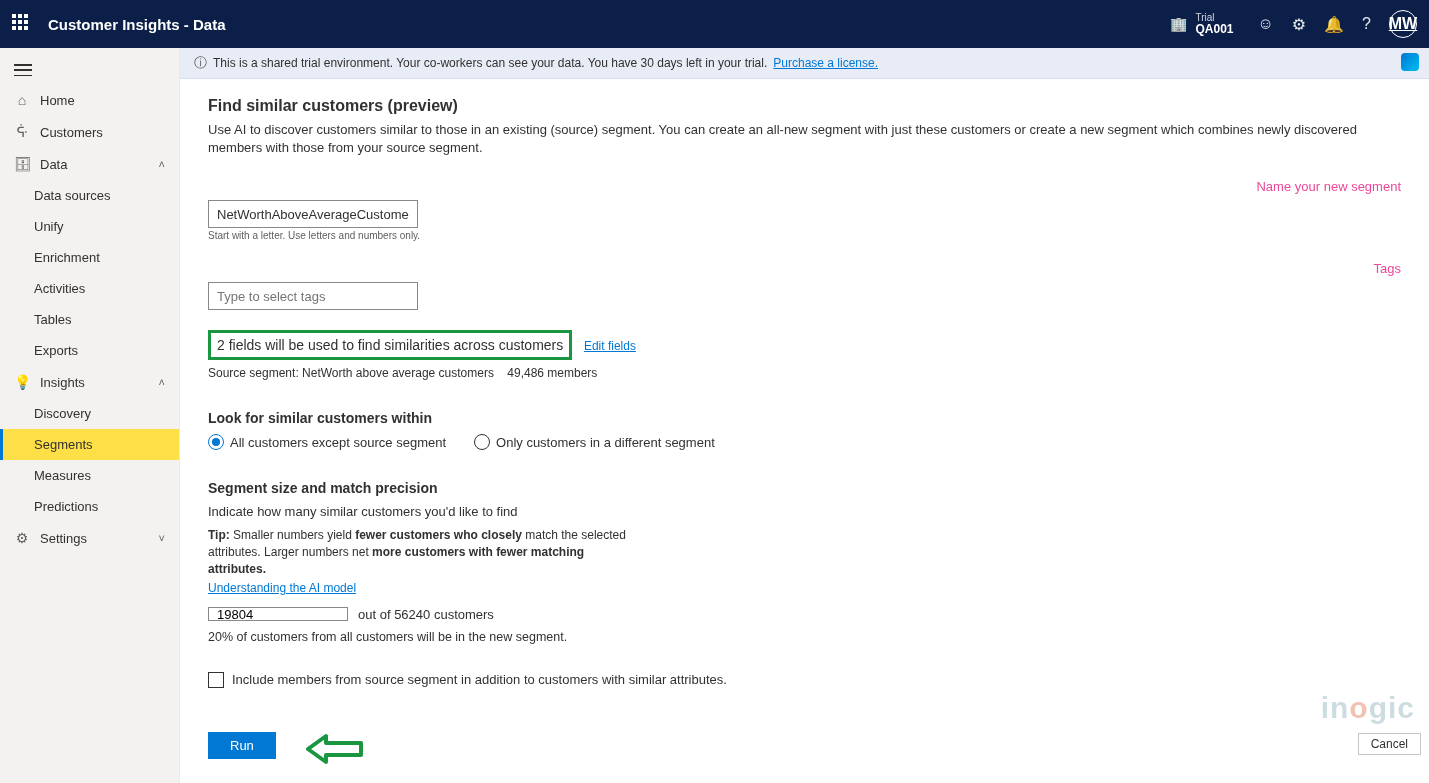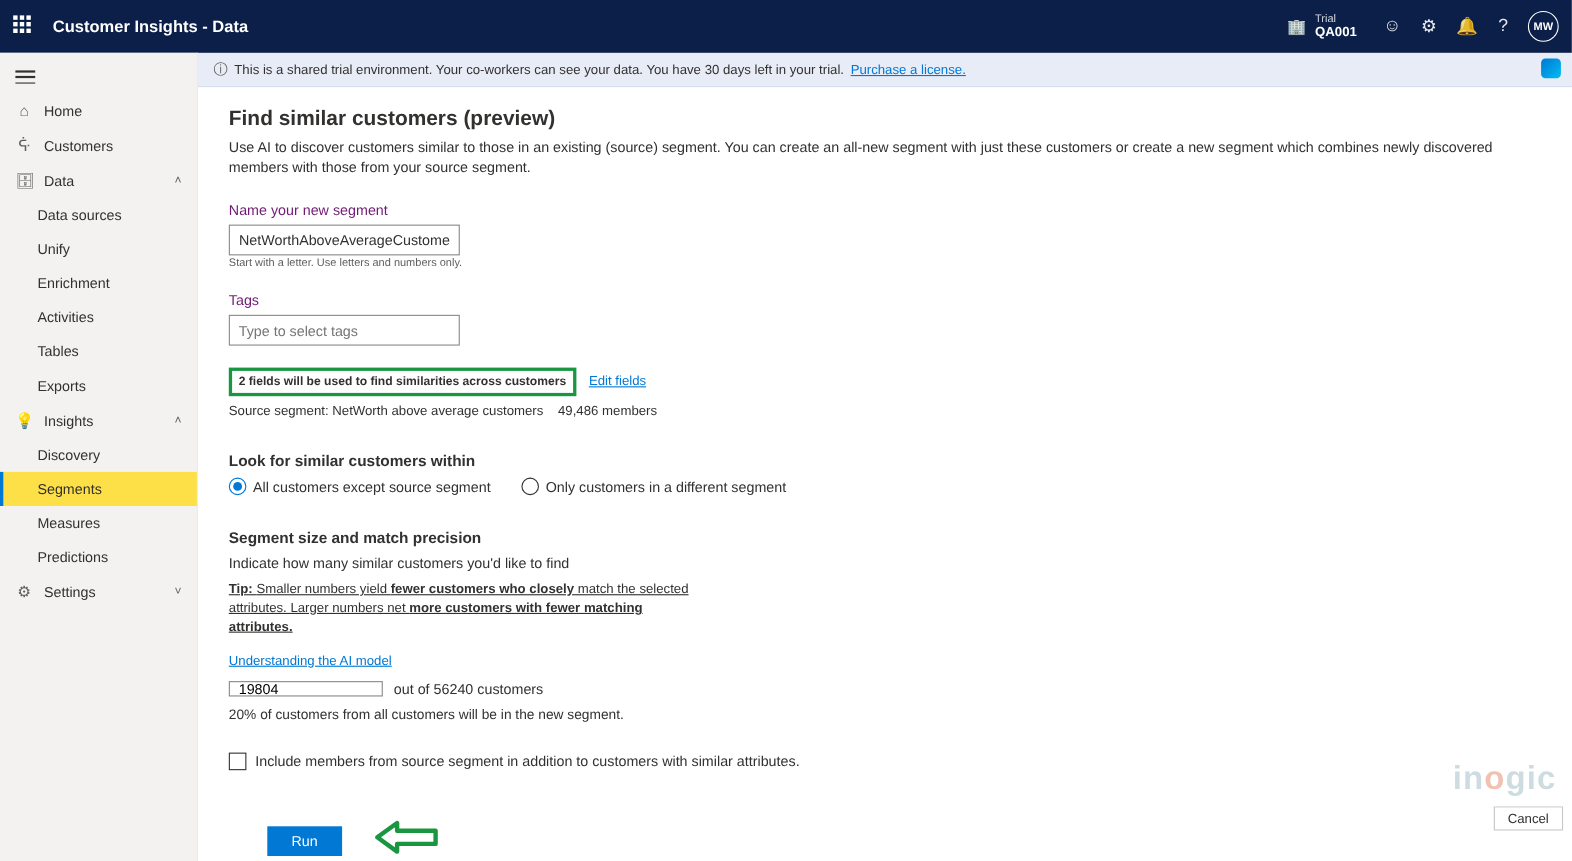--- a/index.html
+++ b/index.html
@@ -9,74 +9,74 @@
 .waffle { width: 20px; height: 20px; display: grid; grid-template-columns: repeat(3,4px); grid-template-rows: repeat(3,4px); gap: 2px; margin-right: 16px; cursor: pointer; }
 .waffle span { background: #fff; width: 4px; height: 4px; }
 .app-title { font-size: 15px; font-weight: 600; flex: 1; }
 .env-block { display: flex; align-items: center; gap: 8px; margin-right: 24px; }
 .env-icon { font-size: 14px; }
 .env-text { display: flex; flex-direction: column; line-height: 1.1; }
 .env-label { font-size: 10px; opacity: .8; }
 .env-name { font-size: 12px; font-weight: 600; }
 .top-icons { display: flex; gap: 18px; align-items: center; }
 .top-icons .icon { cursor: pointer; font-size: 16px; opacity: .9; }
-.avatar { width: 28px; height: 28px; border-radius: 50%; border: 1px solid #fff; display: flex; align-items: center; justify-content: center; font-size: 10px; font-weight: 600; }
+.avatar { width: 28px; height: 28px; border-radius: 50%; border: 1px solid #fff; display: flex; align-items: center; justify-content: center; font-size: 16px; font-weight: 600; text-decoration: underline; }
 
 .shell { display: flex; height: calc(100vh - 48px); }
 .sidebar { width: 180px; background: #f3f2f1; border-right: 1px solid #edebe9; display: flex; flex-direction: column; padding-top: 8px; }
 .hamburger { padding: 8px 14px; cursor: pointer; }
 .hamburger-lines { width: 18px; height: 12px; display: flex; flex-direction: column; justify-content: space-between; }
 .hamburger-lines span { height: 1.5px; background: #323130; }
 .nav-item { display: flex; align-items: center; gap: 10px; padding: 8px 14px; cursor: pointer; font-size: 13px; color: #323130; position: relative; }
 .nav-item.sub { padding-left: 34px; }
 .nav-item.active { background: #fde047; }
 .nav-item.active::before { content: ""; position: absolute; left: 0; top: 0; bottom: 0; width: 3px; background: #0078d4; }
 .nav-item .chev { margin-left: auto; font-size: 11px; color: #605e5c; }
 .nav-icon { width: 16px; text-align: center; font-size: 14px; color: #605e5c; }
 
 .main { flex: 1; display: flex; flex-direction: column; overflow: auto; background: #fff; }
 .alert-bar { background: #e8ecf7; border-bottom: 1px solid #d6dff0; padding: 6px 14px; font-size: 12px; color: #323130; display: flex; align-items: center; gap: 6px; position: relative; }
 .alert-bar .info-icon { font-size: 13px; color: #605e5c; }
 .alert-bar a { color: #0078d4; text-decoration: underline; }
 .copilot-icon { position: absolute; right: 10px; top: 5px; width: 18px; height: 18px; border-radius: 4px; background: linear-gradient(135deg,#0078d4,#00bcf2); cursor: pointer; }
 
 .content { padding: 18px 28px 20px; }
-h1 { font-size: 19px; font-weight: 600; margin-bottom: 6px; }
+h1 { font-size: 16px; font-weight: 600; margin-bottom: 6px; }
 .desc { font-size: 13px; color: #323130; margin-bottom: 22px; line-height: 1.4; }
-.label { font-size: 13px; color: #701a75; margin-bottom: 6px; }
+.label { font-size: 13px; color: #ec4899; margin-bottom: 6px; text-align: right; }
 .text-input { width: 210px; height: 28px; border: 1px solid #8a8886; padding: 0 8px; font-size: 13px; color: #323130; }
 .text-input.tags { color: #a19f9d; }
 .hint { font-size: 10px; color: #605e5c; margin-top: 2px; }
 .field-group { margin-bottom: 20px; }
 
-.highlight-box { display: inline-block; border: 3px solid #1a9641; padding: 4px 6px; font-size: 11px; font-weight: 700; }
+.highlight-box { display: inline-block; border: 3px solid #1a9641; padding: 4px 6px; font-size: 14px; font-weight: 400; }
 .edit-link { color: #0078d4; font-size: 12px; text-decoration: underline; margin-left: 8px; cursor: pointer; }
 .source-line { font-size: 12px; color: #323130; margin-top: 6px; }
 .source-line .members { margin-left: 10px; }
 
 .section-title { font-size: 14px; font-weight: 600; margin-bottom: 8px; }
 .radio-row { display: flex; gap: 28px; align-items: center; }
 .radio-opt { display: flex; align-items: center; gap: 6px; font-size: 13px; cursor: pointer; }
 .radio { width: 16px; height: 16px; border-radius: 50%; border: 1px solid #323130; display: flex; align-items: center; justify-content: center; }
 .radio.checked { border-color: #0078d4; }
 .radio.checked::after { content: ""; width: 8px; height: 8px; border-radius: 50%; background: #0078d4; }
 
 .subdesc { font-size: 13px; margin-bottom: 8px; }
-.tip { font-size: 12px; color: #323130; line-height: 1.4; margin-bottom: 14px; max-width: 420px; text-decoration: underline; }
+.tip { font-size: 12px; color: #323130; line-height: 1.4; margin-bottom: 2px; max-width: 420px; }
 .tip b { font-weight: 600; }
 .link { color: #0078d4; text-decoration: underline; font-size: 12px; cursor: pointer; }
 .num-row { display: flex; align-items: center; gap: 10px; margin-top: 12px; }
 .num-input { width: 140px; height: 14px; border: 1px solid #8a8886; padding: 0 8px; font-size: 13px; }
 .out-of { font-size: 13px; }
 .pct-line { font-size: 12.5px; margin-top: 8px; }
 
 .check-row { display: flex; align-items: center; gap: 8px; margin-top: 28px; font-size: 13px; }
 .checkbox { width: 16px; height: 16px; border: 1px solid #323130; cursor: pointer; }
 
-.run-row { margin-top: 44px; display: flex; align-items: flex-end; gap: 30px; margin-left: 35px; }
+.run-row { margin-top: 44px; display: flex; align-items: flex-start; gap: 30px; }
 .run-btn { background: #0078d4; color: #fff; border: none; padding: 6px 22px; font-size: 13px; cursor: pointer; }
 .arrow { width: 60px; height: 34px; position: relative; }
 .arrow svg { width: 100%; height: 100%; }
 
 .cancel-float { position: fixed; right: 8px; bottom: 28px; background: #fff; border: 1px solid #c8c6c4; padding: 3px 12px; font-size: 12px; cursor: pointer; }
 .watermark { position: fixed; right: 14px; bottom: 58px; font-size: 30px; font-weight: 700; color: rgba(22,94,118,0.22); letter-spacing: 1px; pointer-events: none; font-family: Arial, sans-serif; }
 .watermark .dot { color: rgba(215,76,33,0.35); }
 
 .section { margin-top: 30px; }
 </style>

